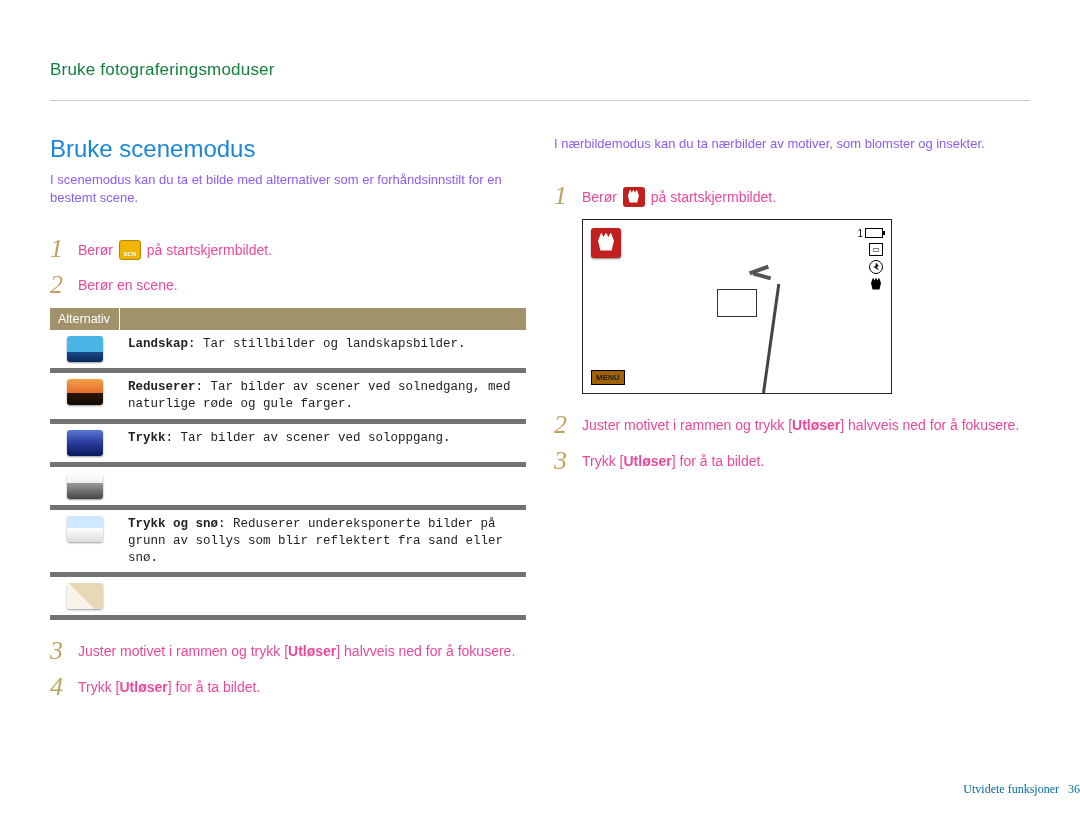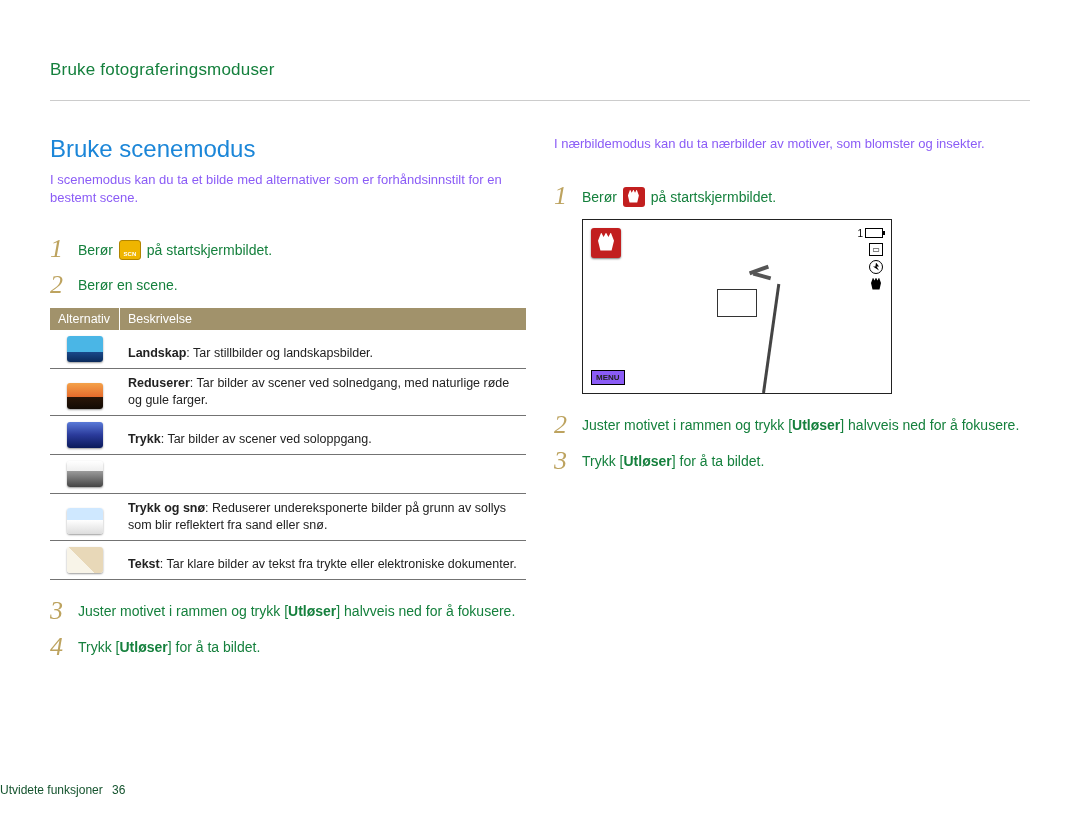--- a/index.html
+++ b/index.html
@@ -6,29 +6,29 @@
   html, body { width: 1080px; height: 815px; background: #fff; font-family: Arial, Helvetica, sans-serif; color: #222; }
   .page { padding: 60px 50px 20px 50px; position: relative; height: 100%; }
   .page-header { font-size: 17px; color: #15803d; font-weight: 300; margin-bottom: 20px; letter-spacing: 0.2px; }
   hr.divider { border: none; border-top: 1px solid #ccc; margin-top: 2px; margin-bottom: 34px; }
   .columns { display: flex; gap: 28px; }
   .col { flex: 1; }
   h2 { color: #1b86d8; font-weight: 400; font-size: 24px; margin-bottom: 8px; }
   p.intro { font-size: 13px; line-height: 1.35; color: #8b5cf6; margin-bottom: 30px; }
   .step { display: flex; align-items: flex-start; margin-bottom: 10px; }
   .step-num { color: #bda35f; font-size: 26px; font-style: italic; font-weight: 300; font-family: Georgia, serif; width: 28px; flex-shrink: 0; line-height: 1; }
-  .step-body { font-size: 14px; line-height: 1.4; color: #15803d; padding-top: 4px; }
+  .step-body { font-size: 14px; line-height: 1.4; color: #ec4899; padding-top: 4px; }
   .step-body b { font-weight: bold; }
 
   
   .scene-table { margin: 6px 0 18px 0; font-size: 12.5px; width: 100%; }
   .scene-table .thead { display: flex; background: #a1926b; color: #fff; }
   .scene-table .thead .th1 { width: 70px; padding: 4px 8px; border-right: 1px solid #fff; }
   .scene-table .thead .th2 { flex: 1; padding: 4px 8px; }
-  .scene-table .row { display: flex; border-bottom: 1px solid #737373; align-items: flex-end; }
+  .scene-table .row { display: flex; border-bottom: 5px solid #737373; align-items: flex-start; font-family: Liberation Mono, monospace; }
   .scene-table .row .c1 { width: 70px; padding: 6px 8px; display:flex; justify-content:center; }
   .scene-table .row .c2 { flex: 1; padding: 6px 8px; line-height: 1.35; }
   .thumb { width: 36px; height: 26px; border-radius: 3px; box-shadow: 0 1px 2px rgba(0,0,0,0.4); display:block; }
   .t-landscape { background: linear-gradient(#4ab6e6 0%, #4ab6e6 60%, #1a4a8c 60%, #0a2a5a 100%); }
   .t-sunset    { background: linear-gradient(#f4a24a 0%, #e66a2b 55%, #2a1608 55%, #120a04 100%); }
   .t-dawn      { background: linear-gradient(#5a7ad8,#2a3a9a,#0a1a5a); }
   .t-backlight { background: linear-gradient(#fff 0%,#eee 40%,#999 40%,#444 100%); }
   .t-beachsnow { background: linear-gradient(#cfe8ff 0%,#cfe8ff 45%,#fff 45%,#ddd 100%); }
   .t-text      { background: linear-gradient(45deg,#f8f4e8,#f8f4e8 45%,#e8d8b8 45%,#e8d8b8); position:relative; }
 
@@ -46,29 +46,29 @@
   .preview .top-right { position:absolute; top:8px; right:8px; font-size:10px; color:#000; display:flex; flex-direction:column; align-items:flex-end; gap:4px;}
   .batt { display:flex; align-items:center; gap:2px;}
   .batt-shell { width:18px; height:10px; border:1px solid #000; position:relative;}
   .batt-shell::after { content:""; position:absolute; right:-3px; top:2px; width:2px; height:4px; background:#000;}
   .batt-shell .fill { background:#000; height:100%; width:100%; }
   .mini-icon { width:14px; height:13px; border:1px solid #000; font-size:8px; display:flex; align-items:center; justify-content:center;}
   .noflash { width:14px; height:14px; border:1.2px solid #000; border-radius:50%; position:relative;}
   .noflash::after{content:"";position:absolute;left:3px;top:2px;width:6px;height:8px;background:#000;clip-path:polygon(50% 0,100% 50%,60% 50%,100% 100%,0 50%,40% 50%);}
   .macro-icon { width:14px; height:14px; position:relative;}
   .macro-icon::after{content:"";position:absolute;left:2px;top:0;width:10px;height:12px;background:#000;clip-path:polygon(50% 0,65% 25%,80% 0,100% 45%,85% 100%,15% 100%,0 45%,20% 0,35% 25%);}
-  .menu-btn { position:absolute; bottom:8px; left:8px; border:1px solid #000; font-size:8px; font-weight:bold; padding:2px 4px; background:#8b5cf6;}
+  .menu-btn { position:absolute; bottom:8px; left:8px; border:1px solid #000; font-size:8px; font-weight:bold; padding:2px 4px; background:#a16207;}
   .focus-frame { position:absolute; top:48%; left:50%; width:40px; height:28px; border:1px solid #333; transform:translate(-50%,-50%);}
   .flower-stem { position:absolute; bottom:0; left:58%; width:3px; height:110px; background:#444; transform:rotate(8deg); transform-origin:bottom;}
   .flower-bud { position:absolute; top:40px; left:54%; width:28px; height:24px;}
   .flower-bud::before, .flower-bud::after { content:""; position:absolute; background:#555;}
   .flower-bud::before { width:20px; height:4px; top:8px; left:0; transform:rotate(-20deg);}
   .flower-bud::after  { width:18px; height:4px; top:14px; left:4px; transform:rotate(15deg);}
 
-  .footer { position:absolute; bottom:18px; left:0; right:0; text-align:left; font-size:12px; color:#14532d;}
+  .footer { position:absolute; bottom:18px; left:0; right:0; text-align:right; font-size:12px; color:#0369a1;font-family:Liberation Serif, serif;}
   .footer .pg { margin-left:6px; }
 </style>
 </head>
 <body>
 
 <div class="page">
   <div class="page-header">Bruke fotograferingsmoduser</div>
   <hr class="divider">
 
   <div class="columns">
@@ -85,21 +85,20 @@
       </div>
 
       <div class="step">
         <div class="step-num">2</div>
         <div class="step-body">Berør en scene.</div>
       </div>
 
       <div class="scene-table">
         <div class="thead">
           <div class="th1">Alternativ</div>
-          <div class="th2">Beskrivelse</div>
         </div>
         <div class="row">
           <div class="c1">
               <span class="thumb t-landscape"></span>
             </div>
           <div class="c2"><b>Landskap</b><span>: Tar stillbilder og landskapsbilder.</span></div>
         </div>
         <div class="row">
           <div class="c1">
               <span class="thumb t-sunset"></span>
@@ -120,21 +119,20 @@
         <div class="row">
           <div class="c1">
               <span class="thumb t-beachsnow"></span>
             </div>
           <div class="c2"><b>Trykk og snø</b><span>: Reduserer undereksponerte bilder på grunn av sollys som blir reflektert fra sand eller snø.</span></div>
         </div>
         <div class="row">
           <div class="c1">
               <span class="thumb t-text"></span>
             </div>
-          <div class="c2"><b>Tekst</b><span>: Tar klare bilder av tekst fra trykte eller elektroniske dokumenter.</span></div>
         </div>
       </div>
 
       <div class="step">
         <div class="step-num">3</div>
         <div class="step-body">
           <span>Juster motivet i rammen og trykk [</span><b>Utløser</b><span>] halvveis ned for å fokusere.</span>
         </div>
       </div>
 

